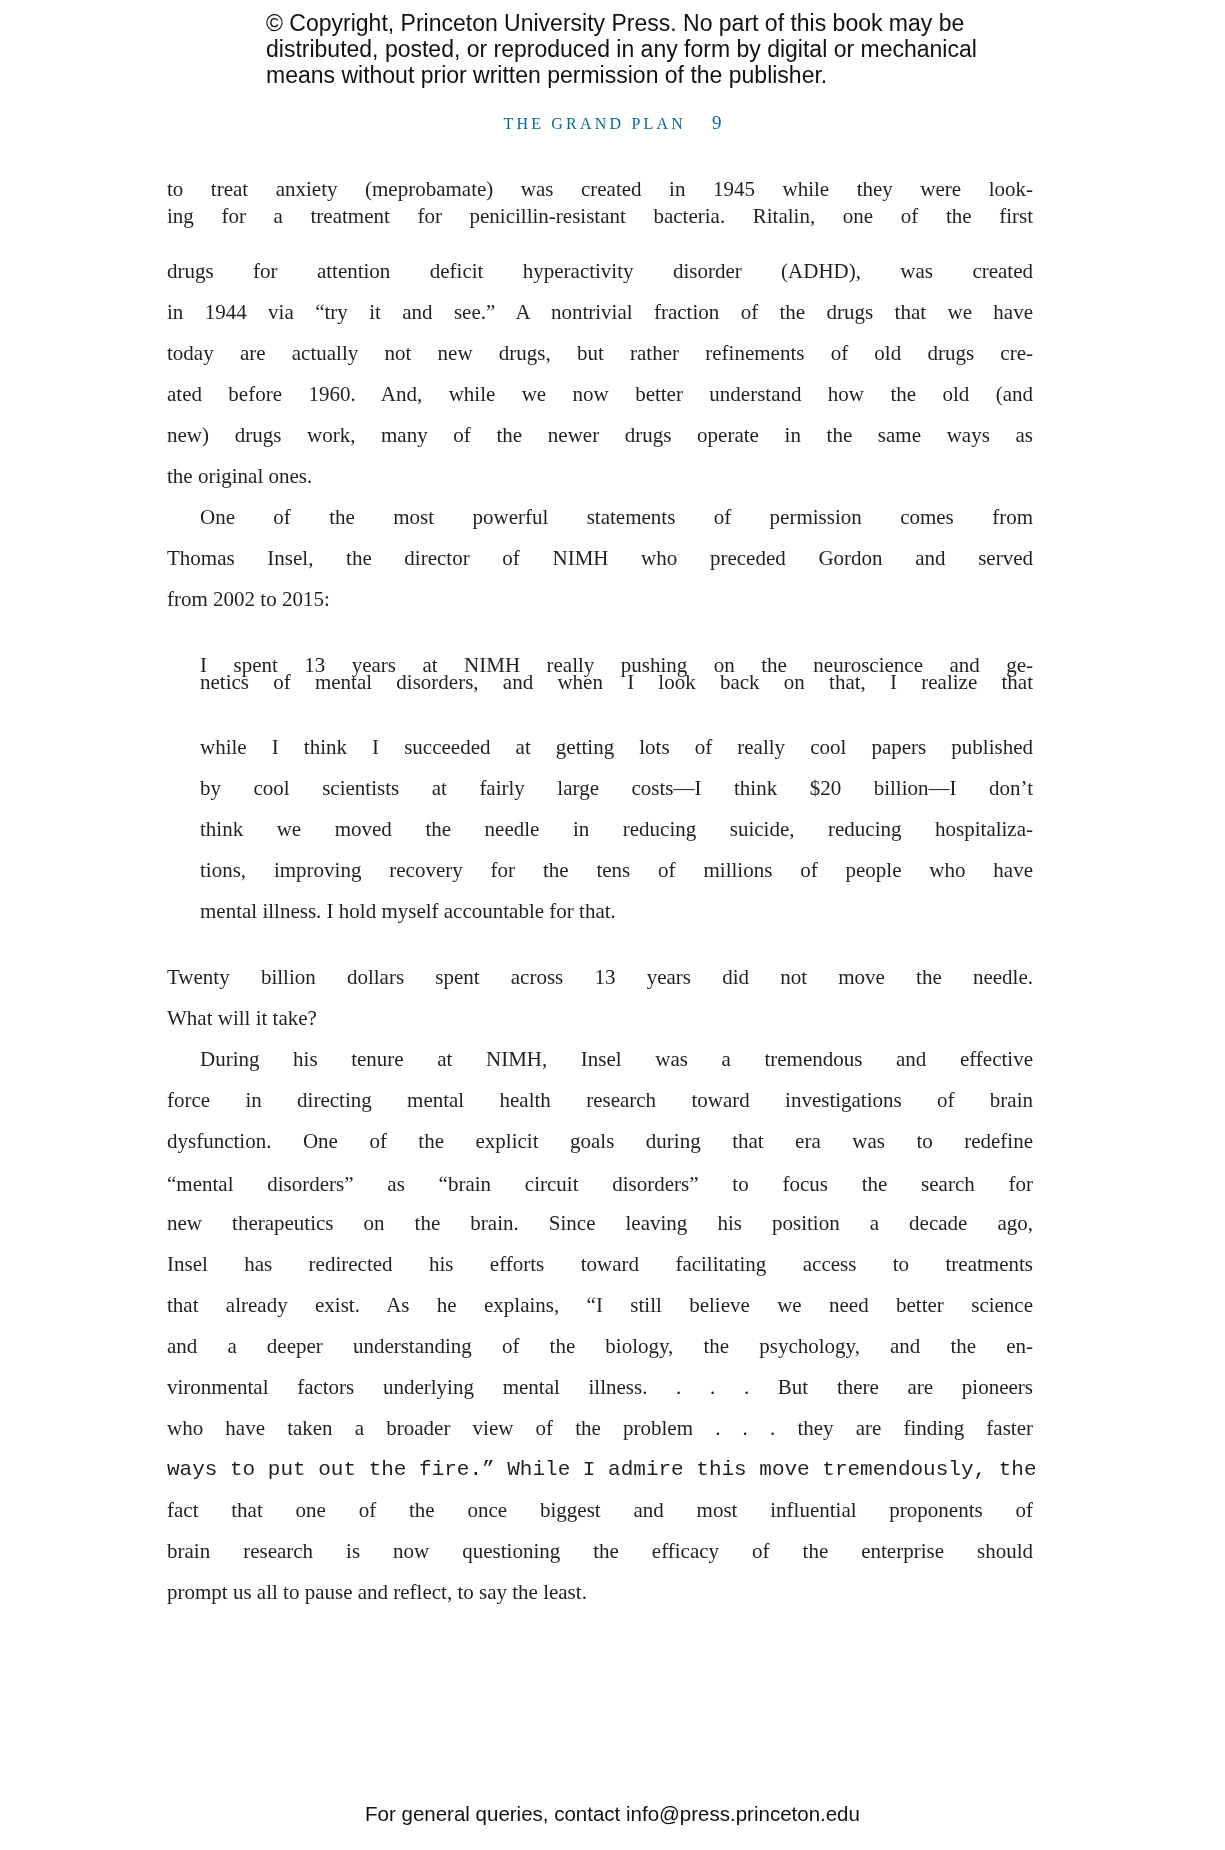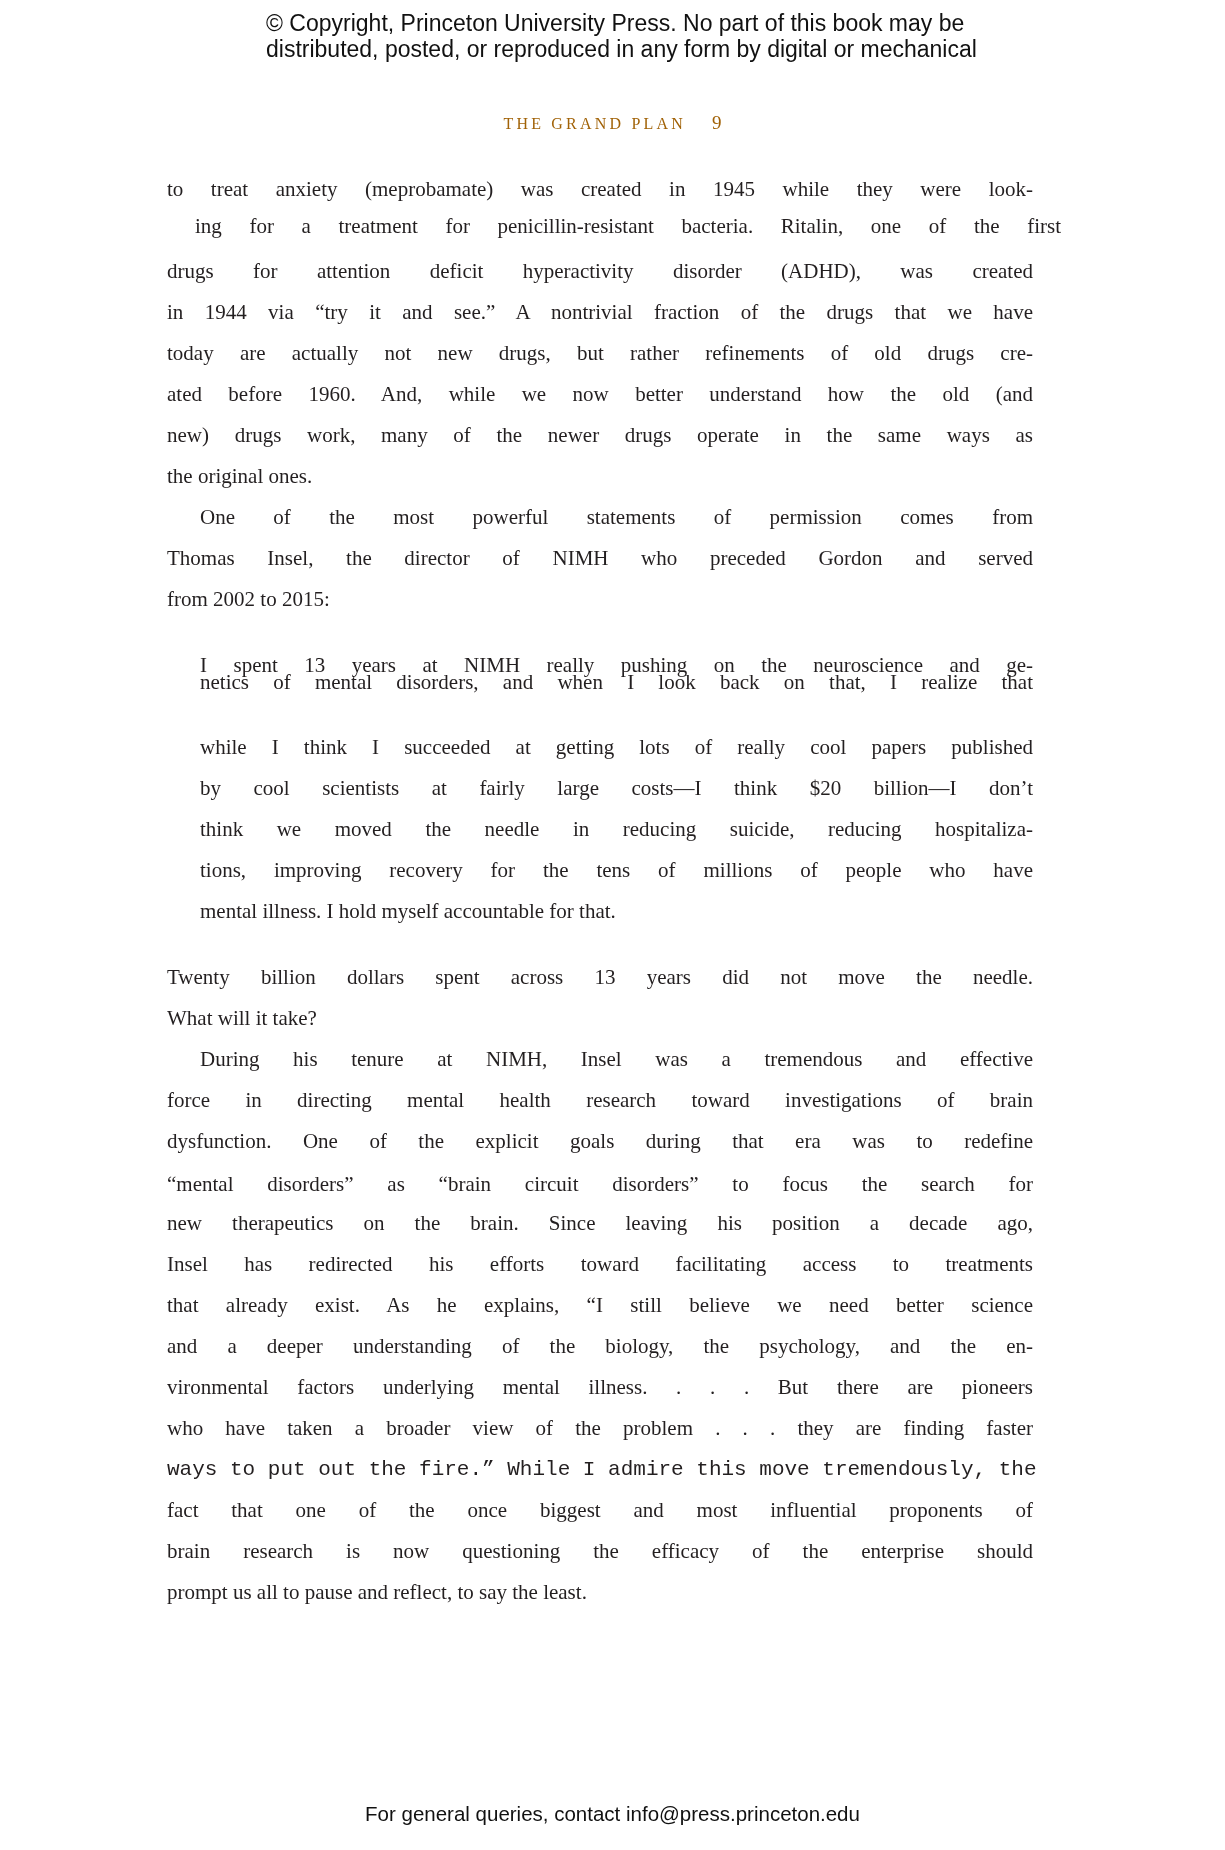--- a/index.html
+++ b/index.html
@@ -4,21 +4,21 @@
 <style>
   html, body { margin: 0; padding: 0; background: #ffffff; }
   body { width: 1225px; height: 1850px; position: relative; overflow: hidden; color: #231f20; }
   .copyright {
     position: absolute; left: 266px; top: 10px; width: 720px;
     font-family: "Liberation Sans", sans-serif; font-size: 23px; line-height: 26px; color: #111;
   }
   .copyright .cl { display: block; white-space: nowrap; }
   .running-head {
     position: absolute; left: 0; width: 1225px; top: 112px; text-align: center;
-    font-family: "Liberation Serif", serif; font-size: 16px; letter-spacing: 3.2px; color: #a16207;
+    font-family: "Liberation Serif", serif; font-size: 16px; letter-spacing: 3.2px; color: #0369a1;
   }
   .running-head .folio { margin-left: 26px; letter-spacing: 0; font-size: 19px; }
   .line {
     position: absolute; height: 41px; line-height: 41px;
     font-family: "Liberation Serif", serif; font-size: 21px; color: #231f20;
     white-space: nowrap; text-align: justify; text-align-last: justify;
   }
   .line.body { left: 167px; width: 866px; }
   .line.quote { left: 200px; width: 833px; }
   .line.indent { text-indent: 33px; }
@@ -27,29 +27,30 @@
     position: absolute; left: 0; width: 1225px; top: 1802px; text-align: center;
     font-family: "Liberation Sans", sans-serif; font-size: 20.5px; color: #111;
   }
 </style>
 </head>
 <body>
 
 <div class="copyright">
   <span class="cl">© Copyright, Princeton University Press. No part of this book may be</span>
   <span class="cl">distributed, posted, or reproduced in any form by digital or mechanical</span>
+  <span class="cl">means without prior written permission of the publisher.</span>
 </div>
 
 <div class="running-head">
   <span>THE GRAND PLAN</span><span class="folio">9</span>
 </div>
 
 <div>
   <div class="line body" style="top: 169px;">to treat anxiety (meprobamate) was created in 1945 while they were look-</div>
-  <div class="line body" style="top: 206px; margin-left: 28px;">ing for a treatment for penicillin-resistant bacteria. Ritalin, one of the first</div>
+  <div class="line body" style="top: 196px;">ing for a treatment for penicillin-resistant bacteria. Ritalin, one of the first</div>
   <div class="line body" style="top: 251px;">drugs for attention deficit hyperactivity disorder (ADHD), was created</div>
   <div class="line body" style="top: 292px;">in 1944 via “try it and see.” A nontrivial fraction of the drugs that we have</div>
   <div class="line body" style="top: 333px;">today are actually not new drugs, but rather refinements of old drugs cre-</div>
   <div class="line body" style="top: 374px;">ated before 1960. And, while we now better understand how the old (and</div>
   <div class="line body" style="top: 415px;">new) drugs work, many of the newer drugs operate in the same ways as</div>
   <div class="line body last" style="top: 456px;">the original ones.</div>
 </div>
 
 <div>
   <div class="line body indent" style="top: 497px;">One of the most powerful statements of permission comes from</div>

